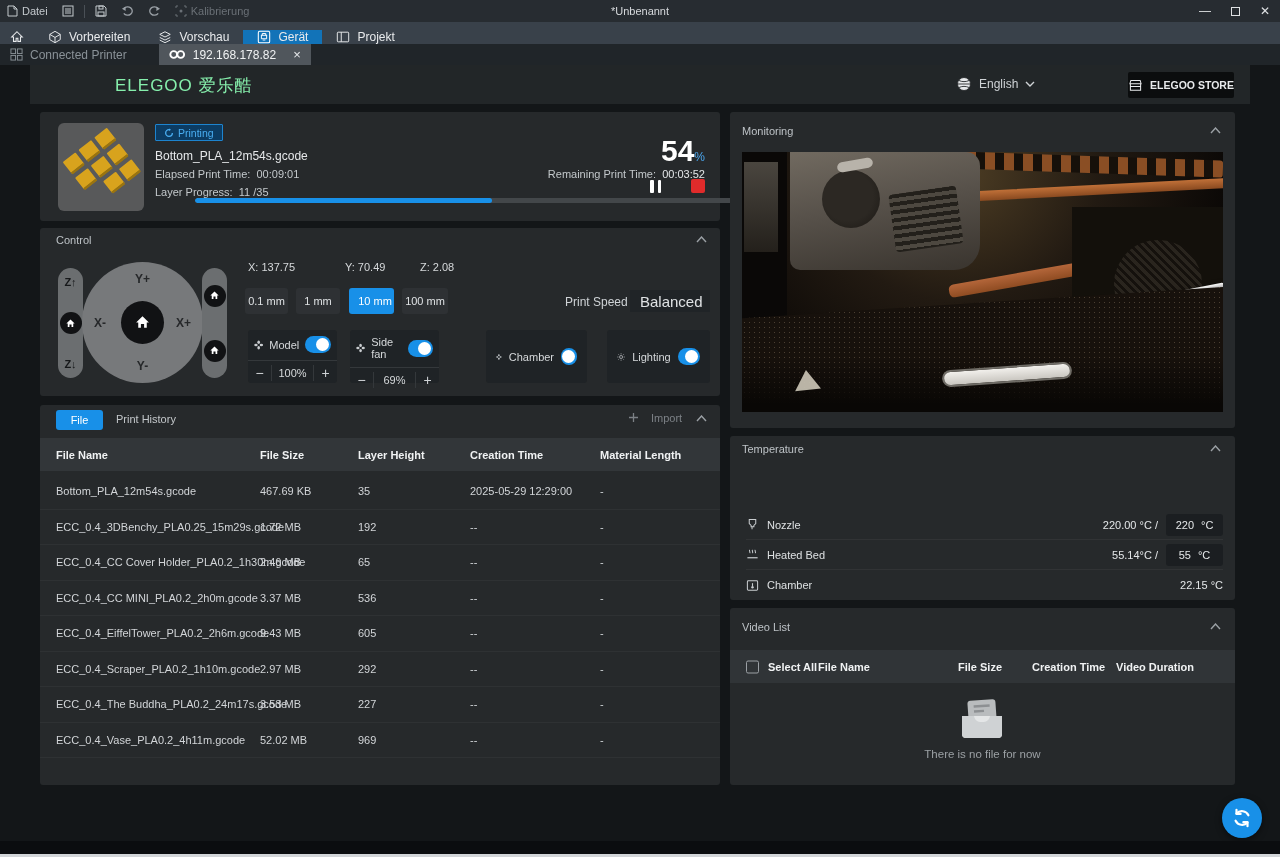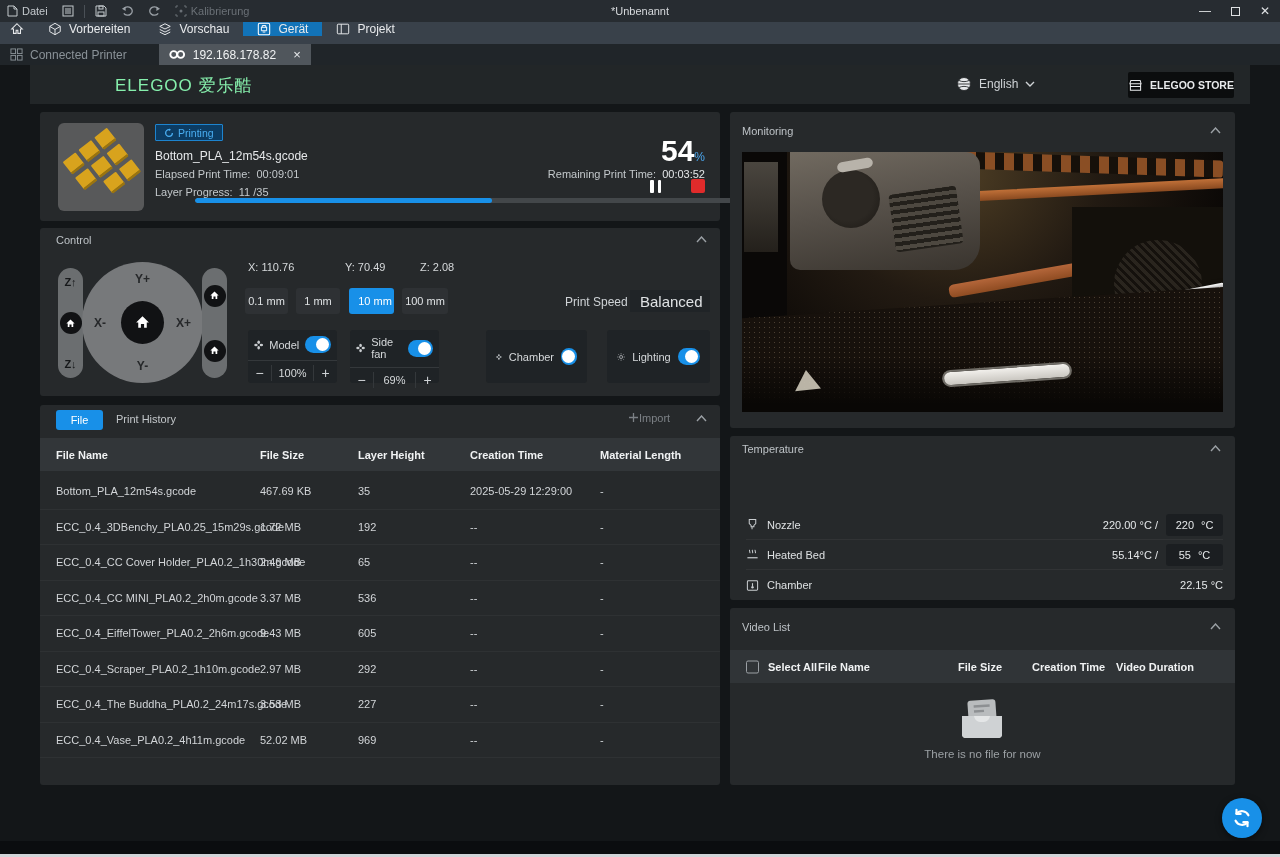--- a/index.html
+++ b/index.html
@@ -10,21 +10,21 @@
   
   .titlebar { left:0; top:0; width:1280px; height:22px; background:#272c31; display:flex; align-items:center; color:#cfd3d6; font-size:11px; }
   .tb-item { display:flex; align-items:center; gap:4px; padding:0 7px; height:22px; color:#c4c9cd; }
   .tb-sep { width:1px; height:13px; background:#4a5056; margin:0 3px; }
   .tb-disabled { color:#6a7076; }
   .tb-title { position:absolute; left:0; right:0; text-align:center; color:#d7dadd; font-size:11px; pointer-events:none; }
   .win-btns { margin-left:auto; display:flex; align-items:center; height:22px; z-index:2; }
   .win-btn { width:30px; height:22px; display:flex; align-items:center; justify-content:center; color:#dfe2e4; font-size:12px; }
   .maxbox { width:9px; height:9px; border:1px solid #dfe2e4; }
 
-  .navbar { left:0; top:22px; width:1280px; height:22px; background:#39414a; display:flex; align-items:flex-start; color:#e8eaec; font-size:12px; }
+  .navbar { left:0; top:22px; width:1280px; height:22px; background:#39414a; display:flex; align-items:flex-end; color:#e8eaec; font-size:12px; }
   .nav-item { display:flex; align-items:center; gap:7px; padding:0 14px; }
   .nav-item.active { background:#1273b8; }
   .nav-home { padding:0 10px; display:flex; align-items:center; }
 
   .subtabs { left:0; top:44px; width:1280px; height:21px; background:#202529; display:flex; align-items:stretch; font-size:12px; }
   .subtab-conn { display:flex; align-items:center; gap:7px; padding:0 10px; color:#8a9298; }
   .subtab { display:flex; align-items:center; gap:7px; padding:0 10px; background:#50565c; color:#f0f2f3; margin-left:22px; min-width:132px; }
   .subtab .x { margin-left:10px; color:#e8eaec; font-size:13px; }
 
   
@@ -74,21 +74,21 @@
   .stepper { display:flex; align-items:center; margin-top:7px; border-top:1px solid #34383b; color:#d6d9db; font-size:11px; height:24px; }
   .stepper .sbtn { width:24px; text-align:center; font-size:14px; color:#cfd3d6; }
   .stepper .sval { flex:1; text-align:center; }
   .stepper .sbtn:first-child { border-right:1px solid #34383b; }
   .stepper .sbtn:last-child { border-left:1px solid #34383b; }
   .simplecard { background:#1f2326; border-radius:3px; display:flex; align-items:center; gap:7px; padding:0 10px; color:#d6d9db; font-size:11px; }
 
   
   .filetab { left:56px; top:410px; width:47px; height:20px; background:#1890e8; border-radius:3px; color:#fff; font-size:11px; display:flex; align-items:center; justify-content:center; }
   .histtab { left:116px; top:413px; color:#c3c7ca; font-size:11px; }
-  .importbtn { left:628px; top:412px; display:flex; align-items:flex-start; gap:0; color:#7c8186; font-size:11px; }
+  .importbtn { left:628px; top:412px; display:flex; align-items:flex-start; gap:12px; color:#7c8186; font-size:11px; }
   .thead { background:#323639; color:#f0f2f3; font-size:11px; font-weight:bold; }
   .trow { position:relative; height:35.5px; color:#d2d5d8; font-size:11px; border-bottom:1px solid rgba(255,255,255,0.04); }
   .cell { position:absolute; top:50%; transform:translateY(-50%); white-space:nowrap; }
   .c0{left:16px;} .c1{left:220px;} .c2{left:318px;} .c3{left:430px;} .c4{left:560px;}
 
   
   .cam { left:742px; top:152px; width:481px; height:260px; background:#060504; overflow:hidden; }
   .cam > div { position:absolute; }
 
   
@@ -318,21 +318,21 @@
           <path d="M8 2 L14 8 h-2 v5 H9.5 V9.5 h-3 V13 H4 V8 H2 Z" fill="#fff"></path>
         </svg>
     </span>
     <span class="homedot">
       <svg width="11" height="11" viewBox="0 0 16 16">
           <path d="M8 2 L14 8 h-2 v5 H9.5 V9.5 h-3 V13 H4 V8 H2 Z" fill="#fff"></path>
         </svg>
     </span>
   </div>
 
-  <div class="abs coord" style="left:248px; top:261px;">X:  110.76</div>
+  <div class="abs coord" style="left:248px; top:261px;">X:  137.75</div>
   <div class="abs coord" style="left:345px; top:261px;">Y:  70.49</div>
   <div class="abs coord" style="left:420px; top:261px;">Z:  2.08</div>
 
   <div class="abs stepbtn" style="left:245px; top:288px; width:43px;">0.1 mm</div>
   <div class="abs stepbtn" style="left:296px; top:288px; width:44px;">1 mm</div>
   <div class="abs stepbtn active" style="left:349px; top:288px; width:45px;padding-left:7px;">10 mm</div>
   <div class="abs stepbtn" style="left:402px; top:288px; width:46px;">100 mm</div>
 
   <div class="abs pslabel" style="left:565px; top:295px;">Print Speed</div>
   <div class="abs psvalue" style="left:630px; top:290px; width:80px;">Balanced</div>

